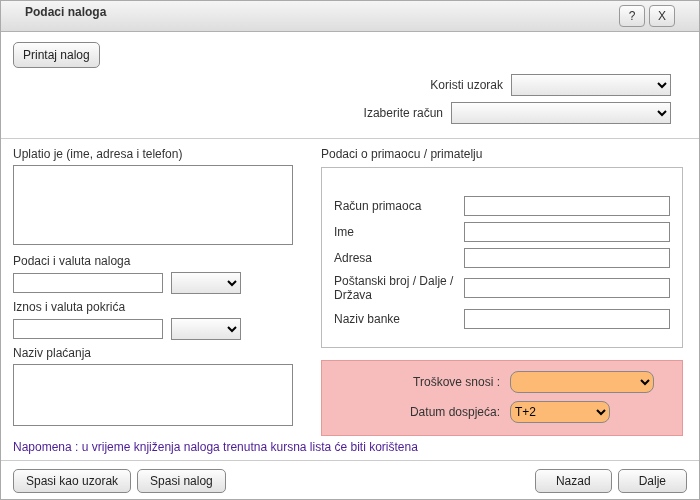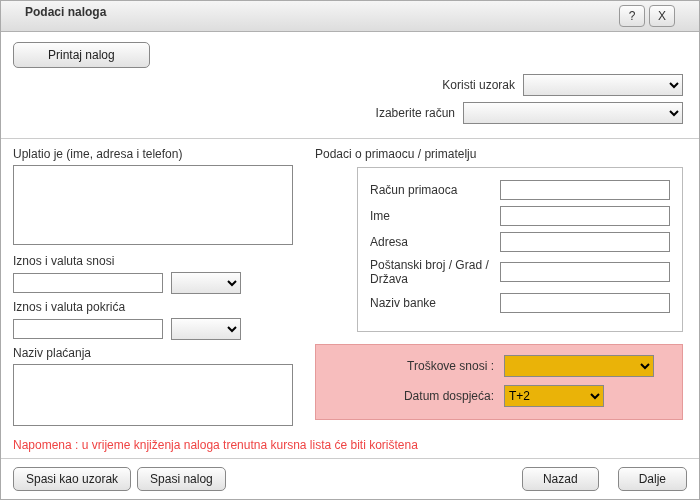--- a/index.html
+++ b/index.html
@@ -45,27 +45,27 @@
   }
   .toolbar {
     padding: 10px 12px 6px 12px;
     display: flex;
     align-items: center;
   }
   .push-btn {
     background: linear-gradient(to bottom, #fdfdfd, #e2e2e2);
     border: 1px solid #888;
     border-radius: 5px;
-    padding: 5px 34px;
+    padding: 5px 9px;
     cursor: pointer;
     color: #222;
     font-size: 12px;
   }
   .top-selects {
-    padding: 0 16px 8px 12px;
+    padding: 0 28px 8px 12px;
   }
   .top-row {
     display: flex;
     align-items: center;
     justify-content: flex-end;
     margin-bottom: 6px;
   }
   .top-row .lbl {
     margin-right: 8px;
   }
@@ -73,21 +73,21 @@
     font-size: 12px;
   }
   .hr {
     border: none;
     border-top: 1px solid #ccc;
     margin: 0;
   }
   .main {
     display: flex;
     padding: 8px 16px 0 12px;
-    gap: 22px;
+    gap: 28px;
     flex: 1;
   }
   .left-col { width: 280px; }
   .right-col { flex: 1; position: relative; }
   .section-label {
     font-size: 12px;
     margin-bottom: 4px;
     color: #333;
   }
   textarea {
@@ -115,23 +115,22 @@
     gap: 8px;
     align-items: center;
     margin-bottom: 4px;
   }
   .amount-row input { width: 150px; }
   .amount-row select { width: 70px; }
   .left-col .section-label { margin-top: 6px; }
   .left-col .section-label:first-child { margin-top: 0; }
   .fieldset {
     border: 1px solid #bbb;
-    padding: 12px 12px 12px 12px;
+    padding: 28px 12px 12px 12px;
     margin-top: 6px;
-    margin-left: 42px;
   }
   .field-row {
     display: flex;
     align-items: center;
     margin-bottom: 6px;
   }
   .field-row .flabel {
     width: 130px;
     font-size: 12px;
     color: #333;
@@ -149,33 +148,33 @@
     margin-bottom: 8px;
   }
   .cost-row:last-child { margin-bottom: 2px; }
   .cost-row .clabel {
     width: 150px;
     text-align: right;
     margin-right: 10px;
     font-size: 12px;
     color: #333;
   }
-  .cost-row select { flex: 1; background:#eab308; }
+  .cost-row select { flex: 1; background:#fdba74;border-radius:8px; }
   .note {
-    color: #ef4444;
+    color: #4c1d95;
     font-size: 12px;
     padding: 4px 0 6px 12px;
   }
   .footer {
     border-top: 1px solid #ccc;
     padding: 8px 12px;
     display: flex;
     align-items: center;
   }
-  .footer .right { margin-left: auto; display:flex; gap:19px; }
+  .footer .right { margin-left: auto; display:flex; gap:6px; }
   .footer .push-btn { padding: 4px 20px; text-align: right; }
   .footer .small-btn { padding: 4px 12px; }
 </style>
 </head>
 <body>
 
 <div class="dialog">
 
   <div class="titlebar">
     <span class="title">Podaci naloga</span>
@@ -200,21 +199,21 @@
   </div>
 
   <hr class="hr">
 
   <div class="main">
 
     <div class="left-col">
       <div class="section-label">Uplatio je (ime, adresa i telefon)</div>
       <textarea style="height: 80px;"></textarea>
 
-      <div class="section-label">Iznos i valuta snosi</div>
+      <div class="section-label">Podaci i valuta naloga</div>
       <div class="amount-row">
         <input type="text" value="" style="">
         <select><option></option></select>
       </div>
 
       <div class="section-label">Iznos i valuta pokrića</div>
       <div class="amount-row">
         <input type="text" value="" style="">
         <select><option></option></select>
       </div>
@@ -232,21 +231,21 @@
         </div>
         <div class="field-row">
           <div class="flabel">Ime</div>
           <input type="text" value="" style="">
         </div>
         <div class="field-row">
           <div class="flabel">Adresa</div>
           <input type="text" value="" style="">
         </div>
         <div class="field-row">
-          <div class="flabel" style="line-height:1.2">Poštanski broj / Grad / Država</div>
+          <div class="flabel" style="line-height:1.2">Poštanski broj / Dalje / Država</div>
           <input type="text" value="" style="">
         </div>
         <div class="field-row">
           <div class="flabel">Naziv banke</div>
           <input type="text" value="" style="">
         </div>
       </div>
 
       <div class="cost-box">
         <div class="cost-row">

